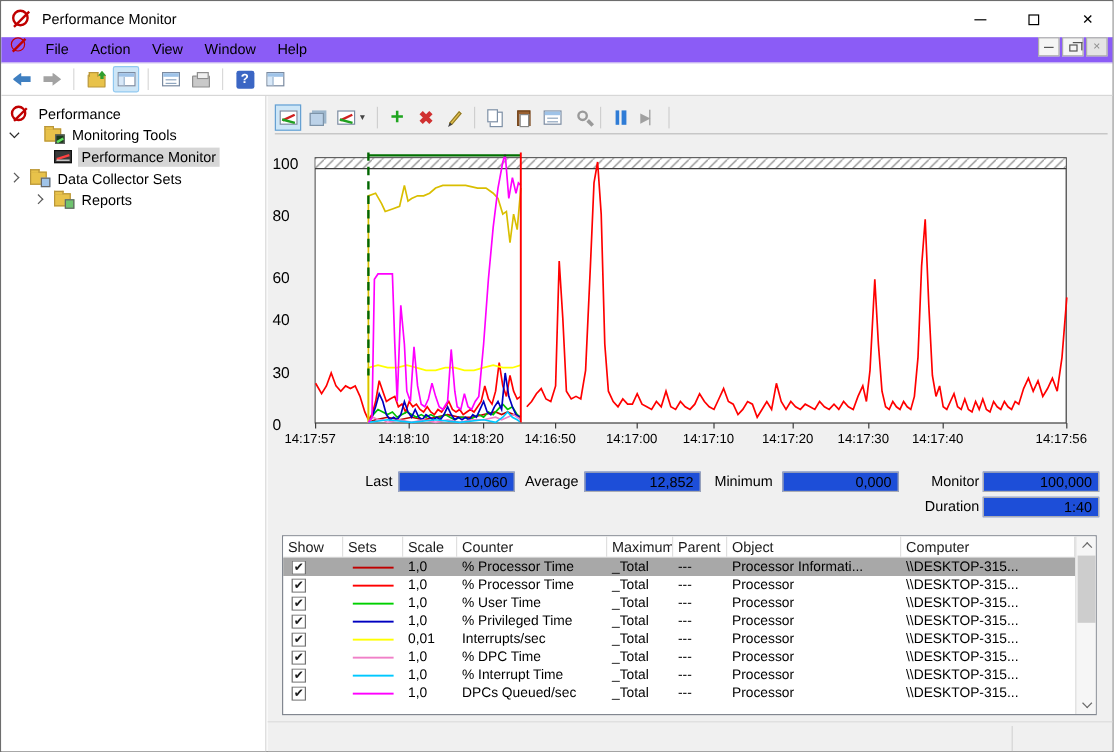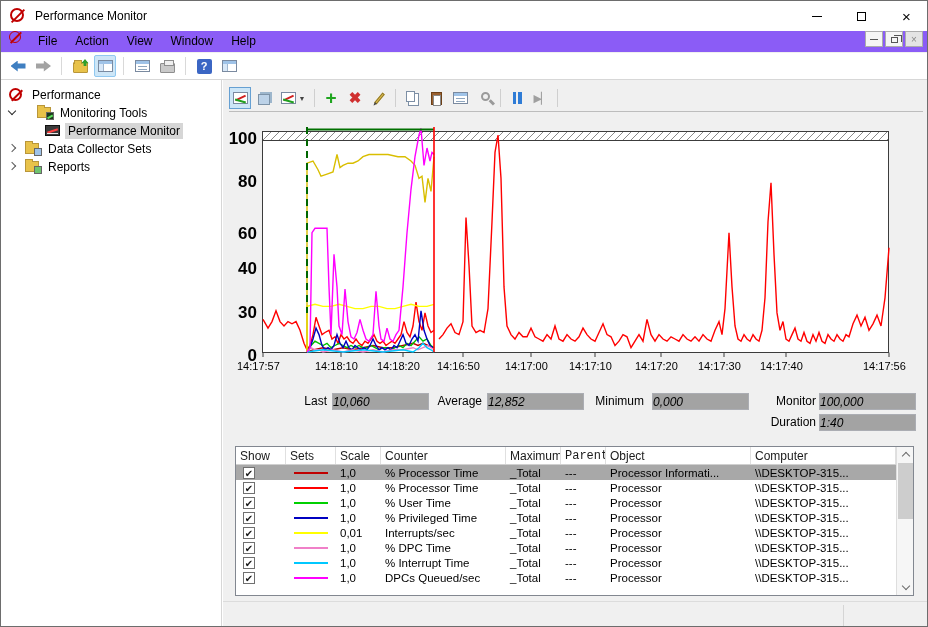--- a/index.html
+++ b/index.html
@@ -83,26 +83,26 @@
   .ico-pencil:before{content:"";position:absolute;left:-1px;bottom:-4px;width:3px;height:4px;background:#444;clip-path:polygon(0 0,100% 0,50% 100%);}
   .ico-copy{width:9px;height:11px;border:1px solid #7d8fa5;background:#fff;box-shadow:3px 3px 0 #fff,3px 3px 0 1px #7d8fa5;margin:-3px 0 0 -3px;}
   .ico-paste{width:11px;height:13px;background:#9a6030;border:1px solid #6d4017;position:relative;}
   .ico-paste:before{content:"";position:absolute;left:1.5px;top:2px;width:6px;height:9px;background:#fff;border:1px solid #888;}
   .ico-zoom{width:9px;height:9px;border:2px solid #9a9a9a;border-radius:50%;position:relative;margin:-3px -3px 0 0;}
   .ico-zoom:before{content:"";position:absolute;left:6px;top:7px;width:6px;height:2.5px;background:#9a9a9a;transform:rotate(45deg);}
   .ico-pause{display:flex;gap:2px;}
   .ico-pause i{width:3.5px;height:12px;background:#2f7cd6;}
   .ico-step{color:#a0a0a0;font-size:11px;letter-spacing:-1px;}
   
-  .ylab{position:absolute;width:30px;text-align:right;font-size:17px;color:#000;font-weight:bold;}
+  .ylab{position:absolute;width:30px;text-align:left;font-size:13px;color:#000;}
   #chart-svg{position:absolute;left:39px;top:45px;}
   .xlab{position:absolute;top:280px;font-size:11px;color:#000;white-space:nowrap;}
   
   .stat-label{position:absolute;height:16px;font-size:12px;color:#000;text-align:right;width:105px;}
-  .stat-box{position:absolute;height:17px;width:97px;background:#a3a3a3;border:1px solid #abadb3;font-size:12px;padding:1px 5px 0 0;color:#000;font-style:italic;}
+  .stat-box{position:absolute;height:17px;width:97px;background:#1d4ed8;border:1px solid #abadb3;font-size:12px;text-align:right;padding:1px 5px 0 0;color:#000;}
   
   .ltable{position:absolute;left:12px;top:366px;width:679px;height:150px;background:#fff;border:1px solid #828790;display:flex;}
   .tbl-main{width:660px;}
   .thead{display:flex;height:18px;border-bottom:1px solid #d0d0d0;background:#fff;}
   .th{font-size:12px;color:#1a1a1a;padding:2px 4px;border-right:1px solid #e0e0e0;white-space:nowrap;overflow:hidden;}
   .trow{display:flex;height:15px;align-items:center;}
   .trow.sel{background:#a8a8a8;}
   .td{font-size:11.5px;color:#000;padding:0 4px;white-space:nowrap;overflow:hidden;}
   .cb{width:12px;height:12px;background:#fff;border:1px solid #707070;font-size:10px;line-height:11px;text-align:center;color:#1a1a1a;margin-left:3px;}
   .swatch{height:0;border-top-width:2px;border-top-style:solid;width:34px;margin-left:4px;}
@@ -229,21 +229,21 @@
         <span class="tree-label sel">Performance Monitor</span>
       </div>
       <div class="tree-item" style="padding-left: 24px;">
         <div class="chev right" style="left: 8px; top: 5px;"></div>
         <div class="t-ico">
           <div class="t-folder"></div>
           <div class="t-badge t-cube"></div>
         </div>
         <span class="tree-label">Data Collector Sets</span>
       </div>
-      <div class="tree-item" style="padding-left: 24px;">
+      <div class="tree-item" style="padding-left: 24px; margin-left: 20px;">
         <div class="chev right" style="left: 8px; top: 5px;"></div>
         <div class="t-ico">
           <div class="t-folder"></div>
           <div class="t-badge t-doc"></div>
         </div>
         <span class="tree-label">Reports</span>
       </div>
     </div>
 
   <div class="content">
@@ -370,21 +370,21 @@
     </div>
 
     <div class="ltable">
       <div class="tbl-main" id="tbl-main">
           <div class="thead">
             <div class="th" style="width: 50px;">Show</div>
             <div class="th" style="width: 50px;">Sets</div>
             <div class="th" style="width: 45px;">Scale</div>
             <div class="th" style="width: 125px;">Counter</div>
             <div class="th" style="width: 55px;">Maximum</div>
-            <div class="th" style="width: 45px; font-family: Liberation Mono, monospace;">Parent</div>
+            <div class="th" style="width: 45px;">Parent</div>
             <div class="th" style="width: 145px;">Object</div>
             <div class="th" style="width: 145px;">Computer</div>
           </div>
           <div class="trow sel">
             <div class="td" style="width: 50px;">
               <div class="cb">✔</div>
             </div>
             <div class="td" style="width: 50px;">
               <div class="swatch" style="border-top-color: rgb(192, 0, 0);"></div>
             </div>

